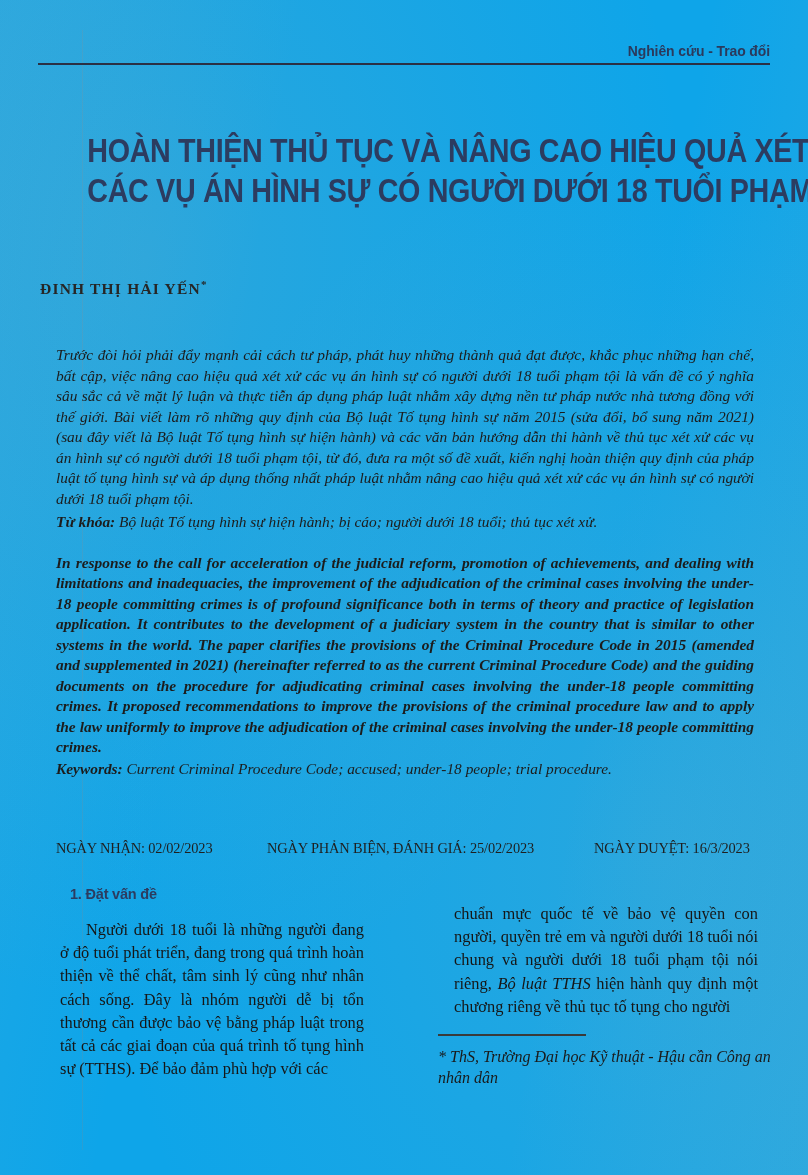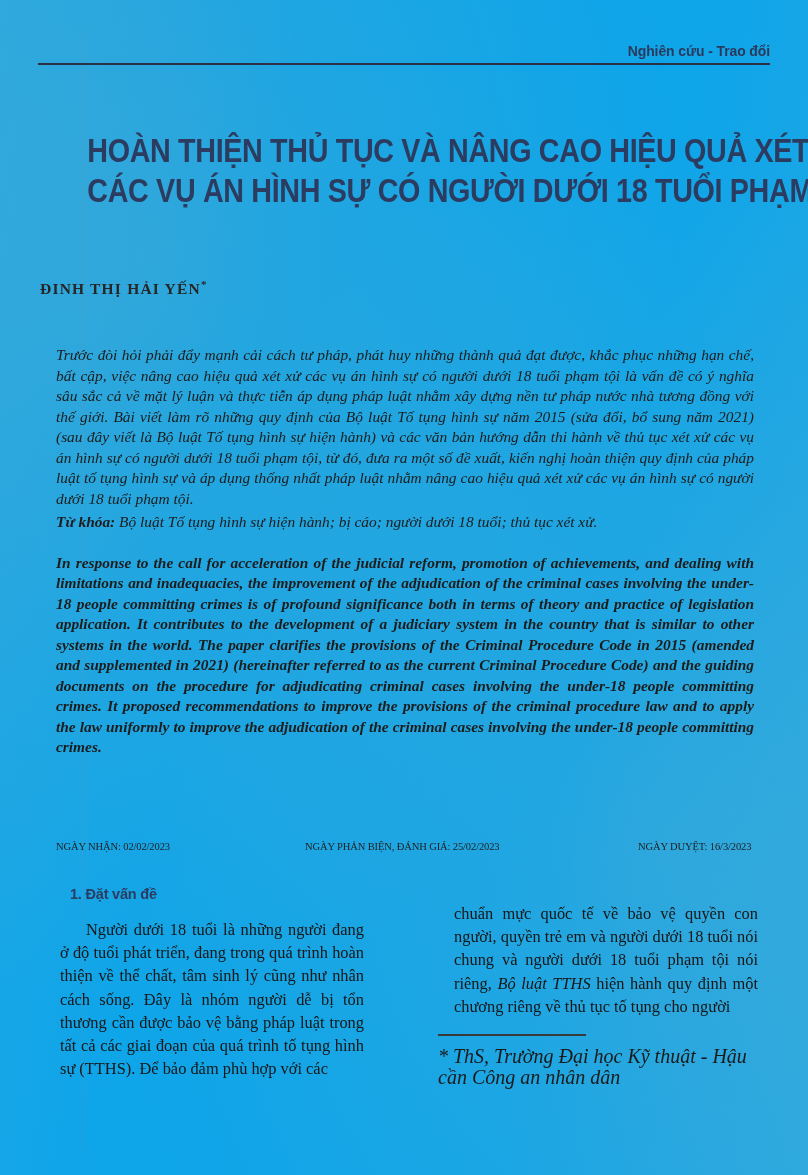--- a/index.html
+++ b/index.html
@@ -132,21 +132,21 @@
 
   
   .dates {
     position: absolute;
     left: 56px;
     top: 840px;
     width: 700px;
     display: flex;
     justify-content: space-between;
     font-family: "Liberation Serif", "DejaVu Serif", serif;
-    font-size: 11px;
+    font-size: 15px;
     letter-spacing: -.15px;
     color: #1f1f1f;
     z-index: 4;
   }
   .dates span { transform: scaleX(.96); transform-origin: left center; white-space: nowrap; }
 
   
   .columns {
     position: absolute;
     left: 44px;
@@ -180,21 +180,21 @@
 
   .footnote-rule {
     margin: 16px 0 10px 0;
     width: 148px;
     height: 1.6px;
     background: #3a3a3a;
   }
   .footnote {
     margin: 0;
     font-style: italic;
-    font-size: 20px;
+    font-size: 16px;
     line-height: 21px;
     color: #1a1a1a;
   }
 
   
   .footer {
     position: absolute;
     left: 38px;
     top: 1108px;
     width: 732px;
@@ -248,20 +248,21 @@
     <span>ĐINH THỊ HẢI YẾN</span><sup>*</sup>
   </div>
 
   <div class="abstract">
     <p class="vn-body">Trước đòi hỏi phải đẩy mạnh cải cách tư pháp, phát huy những thành quả đạt được, khắc phục những hạn chế, bất cập, việc nâng cao hiệu quả xét xử các vụ án hình sự có người dưới 18 tuổi phạm tội là vấn đề có ý nghĩa sâu sắc cả về mặt lý luận và thực tiễn áp dụng pháp luật nhằm xây dựng nền tư pháp nước nhà tương đồng với thế giới. Bài viết làm rõ những quy định của Bộ luật Tố tụng hình sự năm 2015 (sửa đổi, bổ sung năm 2021) (sau đây viết là Bộ luật Tố tụng hình sự hiện hành) và các văn bản hướng dẫn thi hành về thủ tục xét xử các vụ án hình sự có người dưới 18 tuổi phạm tội, từ đó, đưa ra một số đề xuất, kiến nghị hoàn thiện quy định của pháp luật tố tụng hình sự và áp dụng thống nhất pháp luật nhằm nâng cao hiệu quả xét xử các vụ án hình sự có người dưới 18 tuổi phạm tội.</p>
 
     <p class="kw"><b>Từ khóa:</b> <span>Bộ luật Tố tụng hình sự hiện hành; bị cáo; người dưới 18 tuổi; thủ tục xét xử.</span></p>
 
     <p class="en-body">In response to the call for acceleration of the judicial reform, promotion of achievements, and dealing with limitations and inadequacies, the improvement of the adjudication of the criminal cases involving the under-18 people committing crimes is of profound significance both in terms of theory and practice of legislation application. It contributes to the development of a judiciary system in the country that is similar to other systems in the world. The paper clarifies the provisions of the Criminal Procedure Code in 2015 (amended and supplemented in 2021) (hereinafter referred to as the current Criminal Procedure Code) and the guiding documents on the procedure for adjudicating criminal cases involving the under-18 people committing crimes. It proposed recommendations to improve the provisions of the criminal procedure law and to apply the law uniformly to improve the adjudication of the criminal cases involving the under-18 people committing crimes.</p>
 
+    <p class="kw en-kw"><span class="lbl">Keywords:</span> <span>Current Criminal Procedure Code; accused; under-18 people; trial procedure.</span></p>
   </div>
 
   <div class="dates">
     <span>NGÀY NHẬN: 02/02/2023</span>
     <span>NGÀY PHẢN BIỆN, ĐÁNH GIÁ: 25/02/2023</span>
     <span>NGÀY DUYỆT: 16/3/2023</span>
   </div>
 
   <div class="columns">
 

